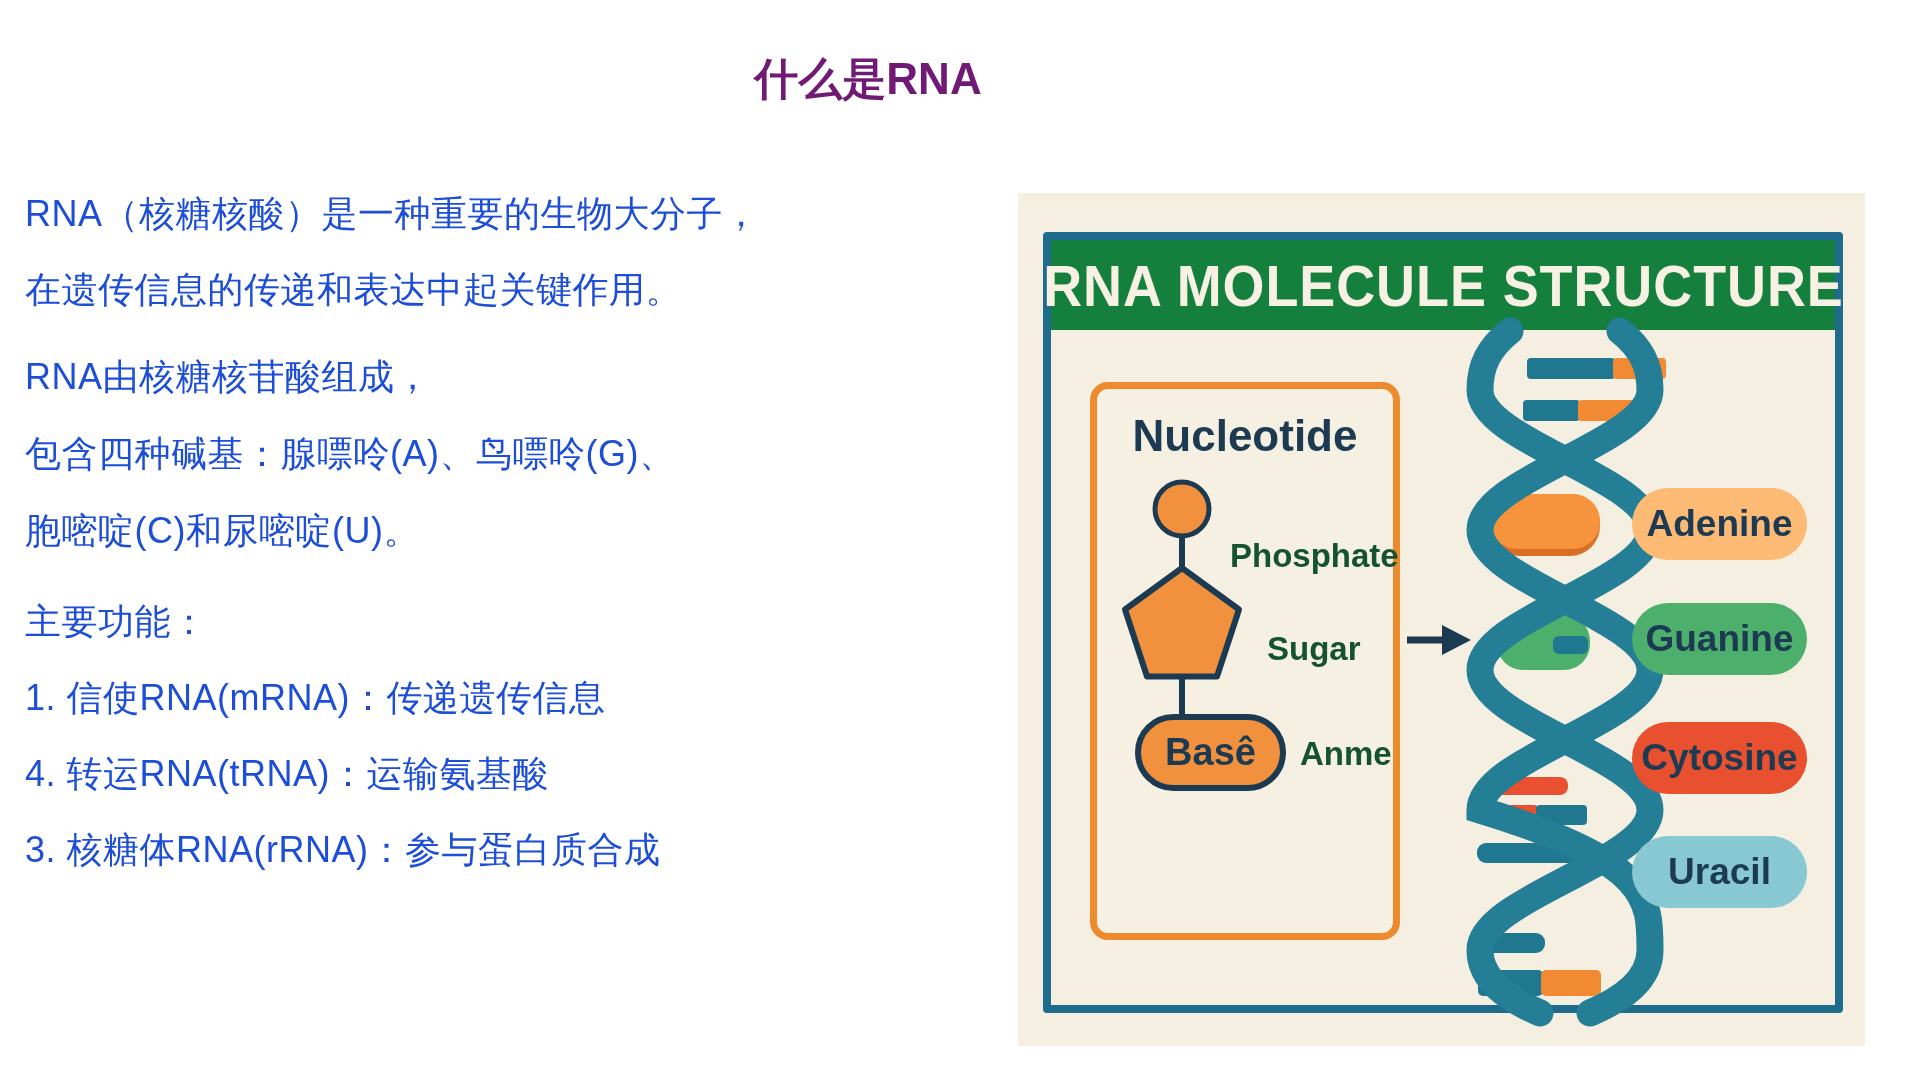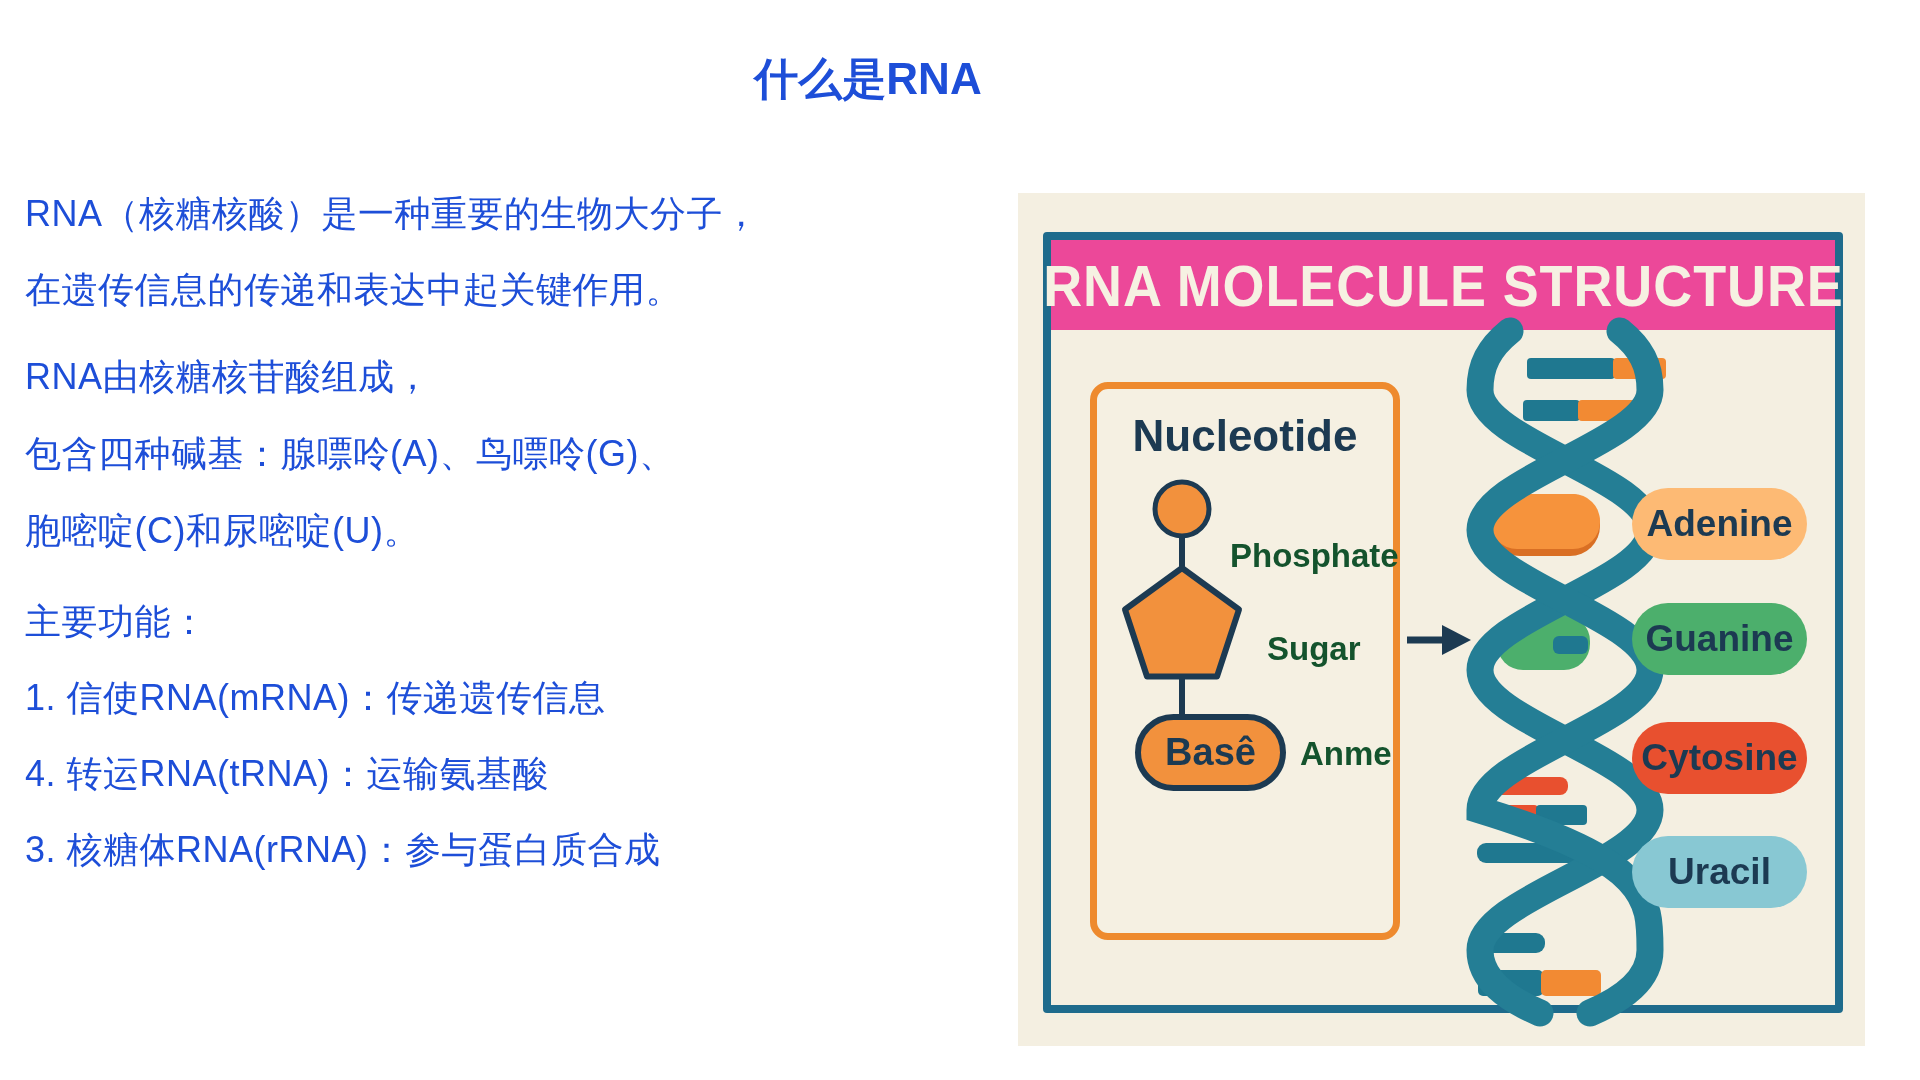--- a/index.html
+++ b/index.html
@@ -3,39 +3,39 @@
 <meta charset="utf-8">
 <style>
   html,body{margin:0;padding:0;}
   body{
     width:1920px;height:1080px;background:#ffffff;position:relative;overflow:hidden;
     font-family:"Liberation Sans","DejaVu Sans",sans-serif;color:#161616;
   }
   
   .page-title{
     position:absolute;left:868px;top:50px;transform:translateX(-50%);
-    font-size:44px;font-weight:700;white-space:nowrap;color:#1d4ed8;
+    font-size:44px;font-weight:700;white-space:nowrap;color:#701a75;
   }
   .para{position:absolute;left:25px;width:960px;font-size:36px;line-height:76px;
     letter-spacing:0.5px;color:#1d4ed8;}
   .para .line{display:block;white-space:nowrap;}
   .p1{top:176px;}
   .p2{top:338px;line-height:77px;}
   .p3{top:584px;}
   
   .figure{
     position:absolute;left:1018px;top:193px;width:847px;height:853px;
     background:#F4EFE1;
   }
   .frame{
     position:absolute;left:25px;top:39px;width:800px;height:781px;
     border:8px solid #1E6B8C;border-radius:4px;box-sizing:border-box;
   }
   .banner{
-    position:absolute;left:0;top:0;right:0;height:90px;background:#ec4899;
+    position:absolute;left:0;top:0;right:0;height:90px;background:#15803d;
     display:flex;align-items:center;justify-content:center;
   }
   .banner span{
     color:#F6F1E2;font-weight:700;font-size:58px;letter-spacing:1px;
     transform:scaleX(0.93);white-space:nowrap;
   }
   .nucbox{
     position:absolute;left:72px;top:189px;width:310px;height:558px;
     border:7px solid #EE8A2E;border-radius:18px;box-sizing:border-box;
     background:#F5F0E2;

